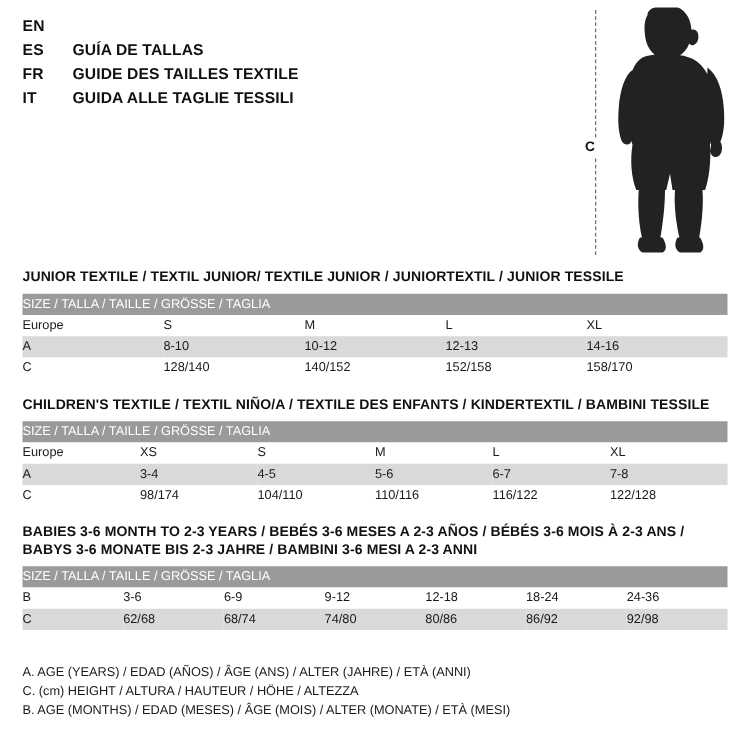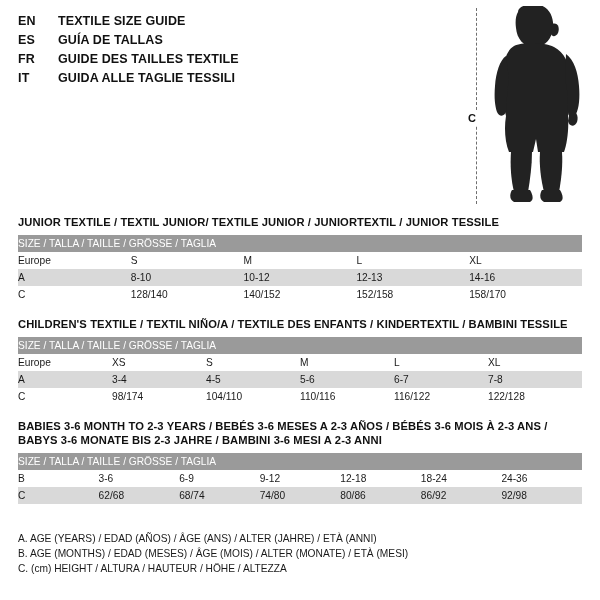--- a/index.html
+++ b/index.html
@@ -143,21 +143,20 @@
   }
 </style>
 </head>
 <body>
 
 <div class="page">
 
   <div class="header">
     <div class="header-row">
       <span class="lang-code">EN</span>
-      <span class="lang-title">TEXTILE SIZE GUIDE</span>
     </div>
     <div class="header-row">
       <span class="lang-code">ES</span>
       <span class="lang-title">GUÍA DE TALLAS</span>
     </div>
     <div class="header-row">
       <span class="lang-code">FR</span>
       <span class="lang-title">GUIDE DES TAILLES TEXTILE</span>
     </div>
     <div class="header-row">
@@ -287,17 +286,17 @@
         <td>80/86</td>
         <td>86/92</td>
         <td>92/98</td>
       </tr>
     </tbody>
       </table>
   </div>
 
   <div class="legend" style="top:531px;">
     <div>A. AGE (YEARS) / EDAD (AÑOS) / ÂGE (ANS) / ALTER (JAHRE) / ETÀ (ANNI)</div>
+    <div>C. (cm) HEIGHT / ALTURA / HAUTEUR / HÖHE / ALTEZZA</div>
     <div>B. AGE (MONTHS) / EDAD (MESES) / ÂGE (MOIS) / ALTER (MONATE) / ETÀ (MESI)</div>
-    <div>C. (cm) HEIGHT / ALTURA / HAUTEUR / HÖHE / ALTEZZA</div>
   </div>
 
 </div>
 
 </body></html>

